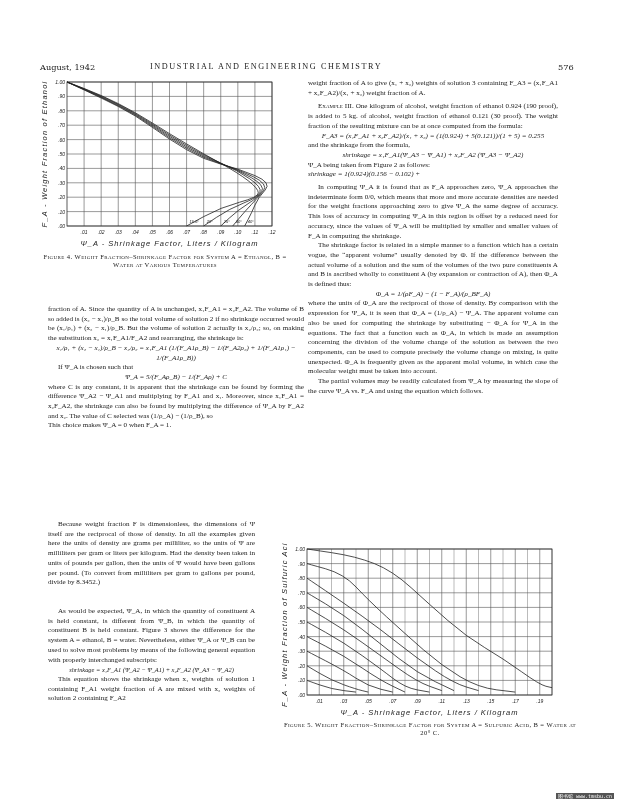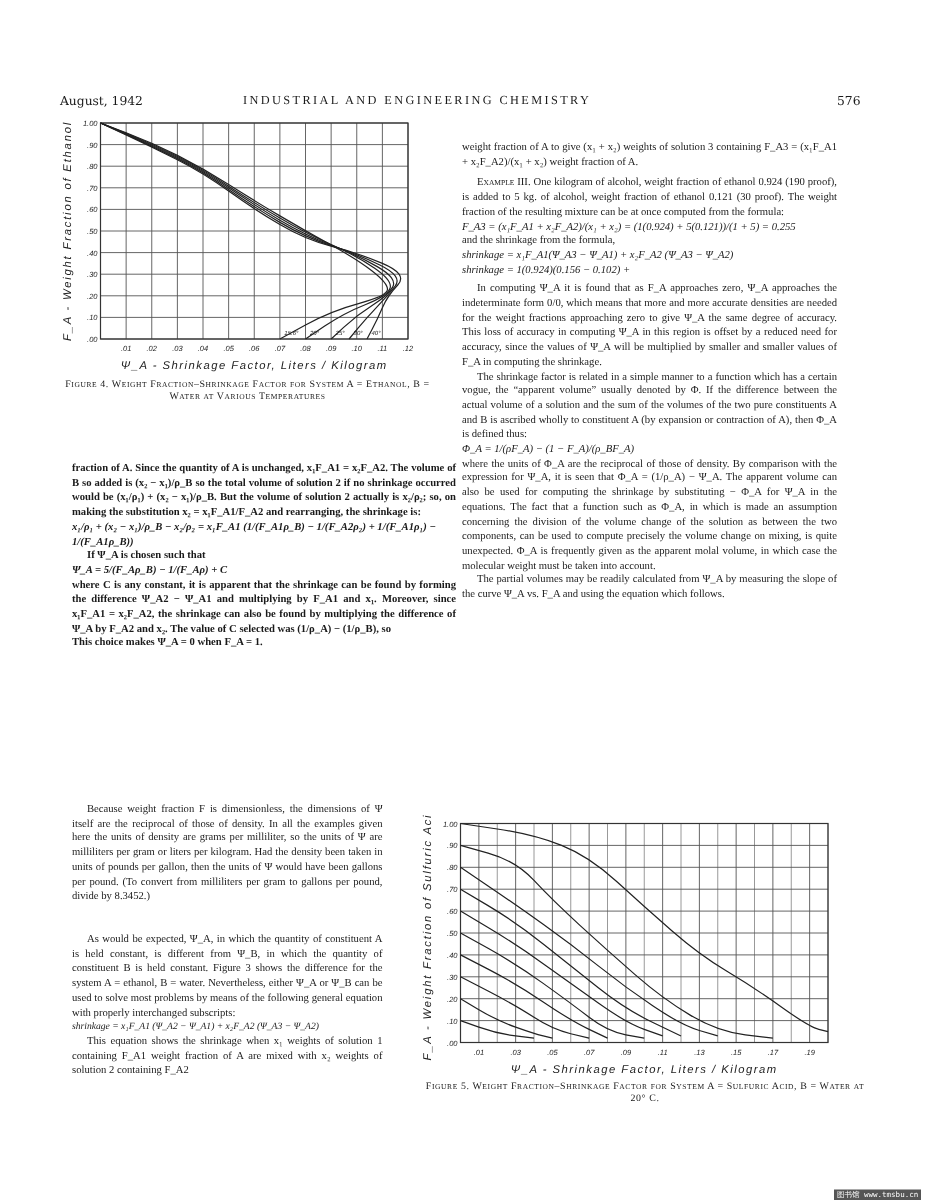--- a/index.html
+++ b/index.html
@@ -1,26 +1,26 @@
 <!DOCTYPE html>
 <html><head>
 <meta charset="utf-8">
 <style>
   html, body { margin:0; padding:0; background:#ffffff; }
   body { width:618px; height:800px; position:relative; overflow:hidden;
          font-family:"DejaVu Serif", "Liberation Serif", serif; color:#1a1a1a; }
   .abs { position:absolute; }
   .hdr { top:62px; font-size:8.2px; }
-  .hdr-title { left:162px; letter-spacing:1.6px; font-family:"Liberation Serif", serif; }
+  .hdr-title { left:150px; letter-spacing:1.6px; font-family:"Liberation Serif", serif; }
   .hdr-date { left:40px; }
   .hdr-page { left:558px; }
-  .col { position:absolute; font-size:7.1px; line-height:9.7px; text-align:justify; font-family:"Liberation Serif", serif;margin-top:15px; }
+  .col { position:absolute; font-size:7.1px; line-height:9.7px; text-align:justify; font-family:"Liberation Serif", serif; }
   .col p { margin:0; }
   .ind { text-indent:10px; }
-  .eq { text-align:left; margin:5px 0; font-style:italic; }
+  .eq { text-align:center; margin:5px 0; font-style:italic; }
   .caption { font-size:6.6px; line-height:8.4px; text-align:center; font-variant:small-caps; letter-spacing:0.4px; font-family:"Liberation Serif", serif; }
   .sc { font-variant:small-caps; }
   svg text { font-family:"Liberation Sans", sans-serif; font-style:italic; fill:#222; }
   .wm { position:absolute; left:556px; top:793px; font-size:5px; background:#555; color:#fff; padding:0 2px;
         font-family:"DejaVu Sans Mono", monospace; }
 </style>
 </head>
 <body>
 
 <div class="abs hdr hdr-date">August, 1942</div>
@@ -83,21 +83,21 @@
     <text x="147.5" y="171" font-size="7.5" text-anchor="middle" letter-spacing="1">Ψ_A - Shrinkage Factor, Liters / Kilogram</text>
     <text x="0" y="0" font-size="7.5" text-anchor="middle" letter-spacing="1.2" transform="translate(25,79) rotate(-90)">F_A - Weight Fraction of Ethanol</text>
     <text x="167.58333333333334" y="148.12" font-size="4" text-anchor="start">15.6°</text>
     <text x="184.66666666666669" y="148.12" font-size="4" text-anchor="start">20°</text>
     <text x="201.75" y="148.12" font-size="4" text-anchor="start">25°</text>
     <text x="213.70833333333334" y="148.12" font-size="4" text-anchor="start">30°</text>
     <text x="225.66666666666669" y="148.12" font-size="4" text-anchor="start">40°</text>
   </svg>
 <div class="abs caption" style="left:34px;top:253px;width:262px;">Figure 4. Weight Fraction–Shrinkage Factor for System A = Ethanol, B = Water at Various Temperatures</div>
 
-<div class="col" style="left:48px;top:293px;width:256px;font-weight:bold;">
+<div class="col" style="left:48px;top:305px;width:256px;">
   <p>fraction of A. Since the quantity of A is unchanged, x₁F_A1 = x₂F_A2. The volume of B so added is (x₂ − x₁)/ρ_B so the total volume of solution 2 if no shrinkage occurred would be (x₁/ρ₁) + (x₂ − x₁)/ρ_B. But the volume of solution 2 actually is x₂/ρ₂; so, on making the substitution x₂ = x₁F_A1/F_A2 and rearranging, the shrinkage is:</p>
   <p class="eq">x₁/ρ₁ + (x₂ − x₁)/ρ_B − x₂/ρ₂ = x₁F_A1 (1/(F_A1ρ_B) − 1/(F_A2ρ₂) + 1/(F_A1ρ₁) − 1/(F_A1ρ_B))</p>
   <p class="ind">If Ψ_A is chosen such that</p>
   <p class="eq">Ψ_A = 5/(F_Aρ_B) − 1/(F_Aρ) + C</p>
   <p>where C is any constant, it is apparent that the shrinkage can be found by forming the difference Ψ_A2 − Ψ_A1 and multiplying by F_A1 and x₁. Moreover, since x₁F_A1 = x₂F_A2, the shrinkage can also be found by multiplying the difference of Ψ_A by F_A2 and x₂. The value of C selected was (1/ρ_A) − (1/ρ_B), so</p>
   <p>This choice makes Ψ_A = 0 when F_A = 1.</p>
 </div>
 <div class="col" style="left:48px;top:520px;width:256px;">
   <p class="ind" style="width:207px">Because weight fraction F is dimensionless, the dimensions of Ψ itself are the reciprocal of those of density. In all the examples given here the units of density are grams per milliliter, so the units of Ψ are milliliters per gram or liters per kilogram. Had the density been taken in units of pounds per gallon, then the units of Ψ would have been gallons per pound. (To convert from milliliters per gram to gallons per pound, divide by 8.3452.)</p>
 </div>
@@ -106,20 +106,21 @@
   <p class="eq" style="font-size:6.4px">shrinkage = x₁F_A1 (Ψ_A2 − Ψ_A1) + x₂F_A2 (Ψ_A3 − Ψ_A2)</p>
   <p class="ind">This equation shows the shrinkage when x₁ weights of solution 1 containing F_A1 weight fraction of A are mixed with x₂ weights of solution 2 containing F_A2</p>
 </div>
 
 <div class="col" style="left:308px;top:79px;width:250px;">
   <p>weight fraction of A to give (x₁ + x₂) weights of solution 3 containing F_A3 = (x₁F_A1 + x₂F_A2)/(x₁ + x₂) weight fraction of A.</p>
   <p class="ind" style="margin-top:4px"><span class="sc">Example III.</span> <span>One kilogram of alcohol, weight fraction of ethanol 0.924 (190 proof), is added to 5 kg. of alcohol, weight fraction of ethanol 0.121 (30 proof). The weight fraction of the resulting mixture can be at once computed from the formula:</span></p>
   <p class="eq">F_A3 = (x₁F_A1 + x₂F_A2)/(x₁ + x₂) = (1(0.924) + 5(0.121))/(1 + 5) = 0.255</p>
   <p>and the shrinkage from the formula,</p>
   <p class="eq">shrinkage = x₁F_A1(Ψ_A3 − Ψ_A1) + x₂F_A2 (Ψ_A3 − Ψ_A2)</p>
+  <p>Ψ_A being taken from Figure 2 as follows:</p>
   <p style="font-style:italic">shrinkage = 1(0.924)(0.156 − 0.102) +</p>
   <p class="ind" style="margin-top:3px">In computing Ψ_A it is found that as F_A approaches zero, Ψ_A approaches the indeterminate form 0/0, which means that more and more accurate densities are needed for the weight fractions approaching zero to give Ψ_A the same degree of accuracy. This loss of accuracy in computing Ψ_A in this region is offset by a reduced need for accuracy, since the values of Ψ_A will be multiplied by smaller and smaller values of F_A in computing the shrinkage.</p>
   <p class="ind">The shrinkage factor is related in a simple manner to a function which has a certain vogue, the “apparent volume” usually denoted by Φ. If the difference between the actual volume of a solution and the sum of the volumes of the two pure constituents A and B is ascribed wholly to constituent A (by expansion or contraction of A), then Φ_A is defined thus:</p>
   <p class="eq">Φ_A = 1/(ρF_A) − (1 − F_A)/(ρ_BF_A)</p>
   <p>where the units of Φ_A are the reciprocal of those of density. By comparison with the expression for Ψ_A, it is seen that Φ_A = (1/ρ_A) − Ψ_A. The apparent volume can also be used for computing the shrinkage by substituting − Φ_A for Ψ_A in the equations. The fact that a function such as Φ_A, in which is made an assumption concerning the division of the volume change of the solution as between the two components, can be used to compute precisely the volume change on mixing, is quite unexpected. Φ_A is frequently given as the apparent molal volume, in which case the molecular weight must be taken into account.</p>
   <p class="ind">The partial volumes may be readily calculated from Ψ_A by measuring the slope of the curve Ψ_A vs. F_A and using the equation which follows.</p>
 </div>
 
 <svg id="fig5" class="abs" style="left:262px;top:543px;" width="350" height="180">
     <line x1="57.25" x2="57.25" y1="6" y2="152" stroke="#555" stroke-width="0.6"></line>

